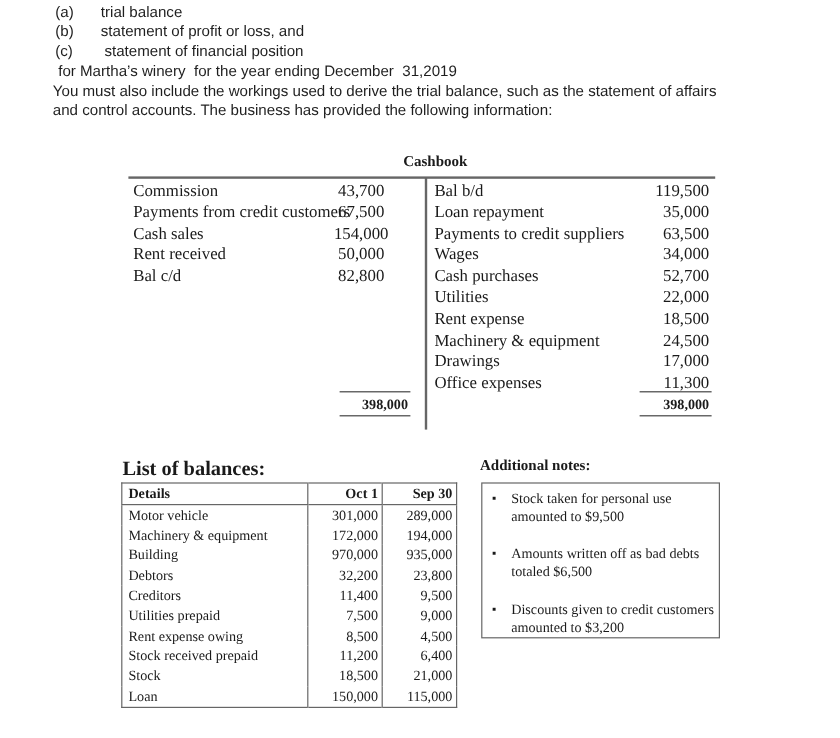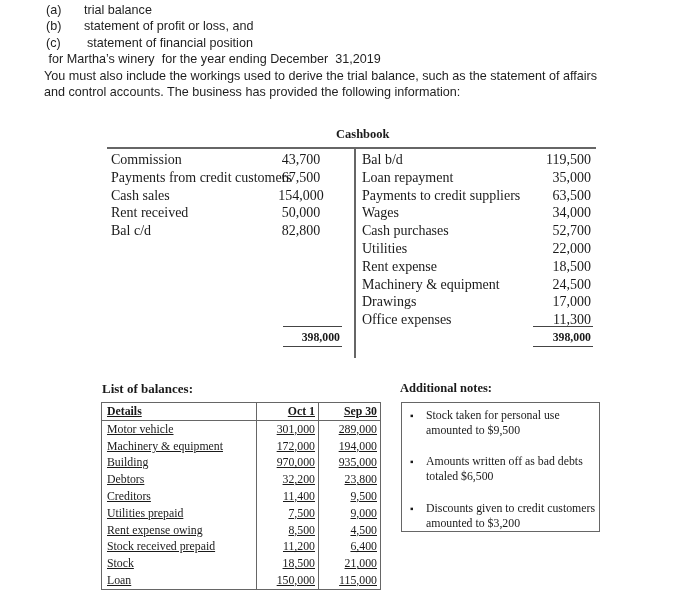--- a/index.html
+++ b/index.html
@@ -16,23 +16,23 @@
     .cb-divider { position: absolute; left: 354px; top: 148px; width: 1.5px; height: 210px; background: #666; }
     .cb-col { position: absolute; top: 151px; font-size: 14px; line-height: 17.8px; }
     .cb-left-labels { left: 111px; }
     .cb-left-vals { left: 262px; width: 78px; text-align: center; }
     .cb-right-labels { left: 362px; }
     .cb-right-vals { left: 505px; width: 86px; text-align: right; }
     .cb-rule { position: absolute; height: 1px; background: #444; }
     .cb-total { position: absolute; font-size: 11.8px; font-weight: bold; text-align: right; }
 
     
-    .lob-title { position: absolute; left: 102px; top: 381px; font-size: 13px; font-weight: bold; }
+    .lob-title { position: absolute; left: 102px; top: 381px; font-size: 17px; font-weight: bold; }
     table.lob { position: absolute; left: 101px; top: 402px; border-collapse: collapse; font-size: 11.8px; border: 1.5px solid #666; }
-    table.lob td, table.lob th { padding: 0 3px 0 5px; line-height: 16.8px; height: 16.8px; text-decoration: underline; }
+    table.lob td, table.lob th { padding: 0 3px 0 5px; line-height: 16.8px; height: 16.8px; }
     table.lob th { font-weight: bold; border-bottom: 1.5px solid #666; }
     table.lob th.d, table.lob td.d { text-align: left; width: 146px; }
     table.lob th.n, table.lob td.n { text-align: right; border-left: 1.5px solid #666; }
     table.lob .c1 { width: 53px; }
     table.lob .c2 { width: 53px; }
 
     
     .notes-title { position: absolute; left: 400px; top: 381px; font-size: 12.5px; font-weight: bold; }
     .notes-box { position: absolute; left: 401px; top: 402px; width: 199px; height: 130px; border: 1.5px solid #666; box-sizing: border-box; font-size: 11.8px; line-height: 15px; }
     .note { position: absolute; left: 8px; width: 188px; }

